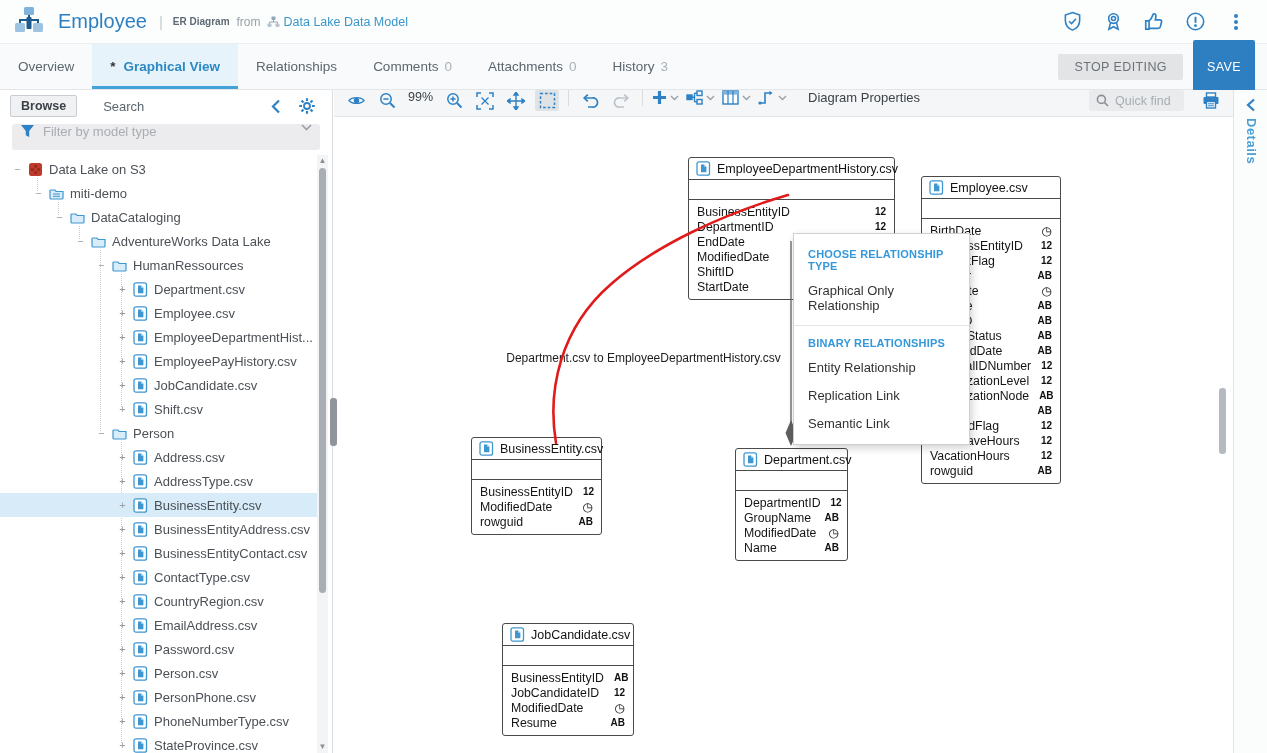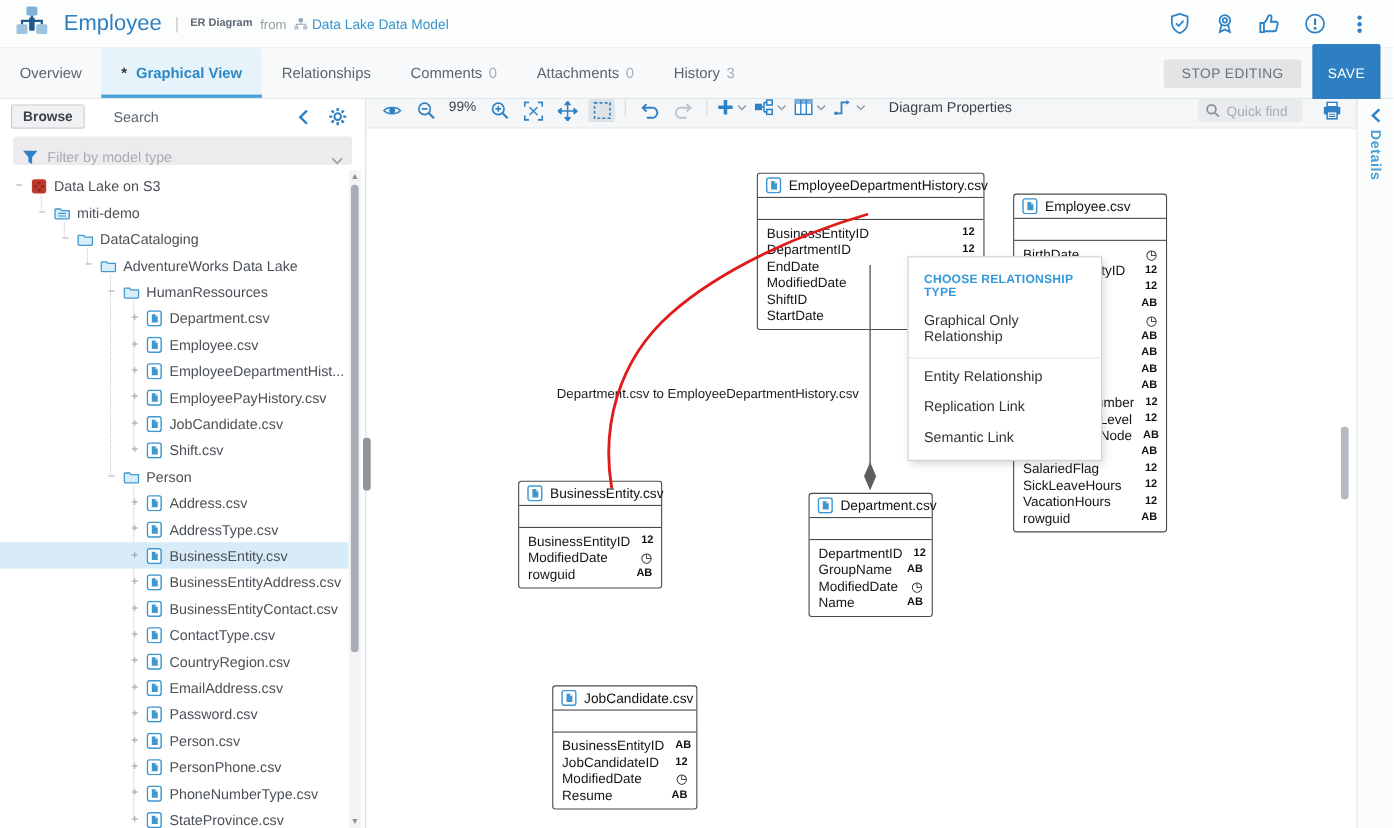--- a/index.html
+++ b/index.html
@@ -27,21 +27,21 @@
   .tabbtns { margin-left:auto; display:flex; align-items:center; gap:10px; padding-right:12px; }
   .btn-stop { background:#e3e4e5; color:#6b7278; border:none; font-size:12.5px; letter-spacing:.4px; padding:6px 16px; border-radius:2px; cursor:pointer; font-family:inherit; }
   .btn-save { background:#2e7fc1; color:#fff; border:none; font-size:12.5px; letter-spacing:.4px; padding:20px 14px; border-radius:2px; cursor:pointer; font-family:inherit; }
 
   
   .sidebar { position:absolute; left:0; top:90px; width:333px; bottom:0; background:#fff; border-right:1px solid #d9dde0; }
   .side-top { height:32px; display:flex; align-items:center; padding:0 10px; }
   .btn-browse { border:1px solid #c9cdd1; background:#f0f1f2; color:#3c4248; font-weight:bold; font-size:12.5px; padding:3px 10px; border-radius:2px; cursor:pointer; font-family:inherit; }
   .lbl-search { font-size:13px; color:#5b666e; margin-left:26px; cursor:pointer; }
   .side-top .sicons { margin-left:auto; display:flex; align-items:center; gap:16px; padding-right:6px; }
-  .filterbox { margin:2px 12px 0 12px; height:26px; background:#ececee; border-radius:3px; display:flex; align-items:flex-end; gap:8px; padding:0 8px; cursor:pointer; }
+  .filterbox { margin:2px 12px 0 12px; height:26px; background:#ececee; border-radius:3px; display:flex; align-items:flex-start; gap:8px; padding:0 8px; cursor:pointer; }
   .filterbox .ph { color:#a8adb2; font-size:13px; flex:1; }
   .tree { position:absolute; left:0; top:65px; right:15px; bottom:0; overflow:hidden; padding-top:2px; }
   .trow { height:24px; display:flex; align-items:center; font-size:13px; color:#4b5157; white-space:nowrap; cursor:pointer; position:relative; z-index:2; }
   .trow.sel { background:#d7ebf8; }
   .texp { width:11px; text-align:center; color:#9aa0a6; font-size:11px; flex:none; }
   .tico { width:16px; height:16px; margin:0 5px 0 5px; flex:none; display:flex; align-items:center; }
   .guide { position:absolute; width:1px; border-left:1px dotted #c6ccd1; z-index:1; }
   
   .tscroll { position:absolute; left:317px; top:155px; width:11px; bottom:0; background:#f3f4f5; z-index:5; }
   .tscroll .arr { position:absolute; left:0; width:11px; height:12px; color:#8a9097; font-size:8px; text-align:center; line-height:12px; }
@@ -69,21 +69,21 @@
   .entity { position:absolute; background:#fff; border:1px solid #4a4a4a; border-radius:3px; z-index:2; }
   .ehead { display:flex; align-items:center; gap:6px; height:22px; padding:0 7px; border-bottom:1px solid #4a4a4a; font-size:12.5px; color:#121212; white-space:nowrap; }
   .ekeys { height:20px; border-bottom:1px solid #4a4a4a; }
   .ebody { padding:4px 8px 5px 8px; }
   .erow { display:flex; justify-content:space-between; align-items:center; height:15px; font-size:12.3px; color:#151515; gap:10px; white-space:nowrap; }
   .etype { font-weight:bold; font-size:10px; color:#111; }
   .etype.clock { font-size:12px; font-weight:normal; }
   .canvas-svg { position:absolute; left:0; top:0; z-index:5; pointer-events:none; }
   .rel-label { position:absolute; z-index:3; font-size:12px; color:#1d1d1d; text-align:center; white-space:nowrap; }
   
-  .cmenu { position:absolute; width:177px; background:#fff; border:1px solid #cfcfcf; box-shadow:2px 3px 8px rgba(0,0,0,.18); padding:5px 0 6px 0; z-index:50;margin-left:32px; }
+  .cmenu { position:absolute; width:177px; background:#fff; border:1px solid #cfcfcf; box-shadow:2px 3px 8px rgba(0,0,0,.18); padding:5px 0 6px 0; z-index:50; }
   .mhead { color:#3498db; font-weight:bold; font-size:11px; padding:9px 14px 5px 14px; letter-spacing:.2px; cursor:default; }
   .mitem { font-size:13px; color:#333; padding:6px 14px 7px 14px; cursor:pointer; }
   .msep { border-top:1px solid #e4e4e4; margin:5px 0 2px 0; }
   
   .grip { position:absolute; width:7px; border-radius:3px; z-index:8; cursor:col-resize; }
 </style>
 </head>
 <body>
 
 <div class="hdr">
@@ -632,20 +632,21 @@
     <line x1="457" y1="124" x2="457" y2="305" stroke="#6e6e6e" stroke-width="1.4"></line>
     <polygon points="457,303 462.5,316 457,329 451.5,316" fill="#5f5f5f"></polygon>
 
     <path d="M 222 326 C 213 272, 227 211, 276 168 C 321 128, 392 96, 454 78" fill="none" stroke="#e01b1b" stroke-width="2.6" stroke-linecap="round"></path>
   </svg>
   <div class="rel-label" style="left:167px; top:234px; width:285px">Department.csv to EmployeeDepartmentHistory.csv</div>
   <div class="cmenu" id="menu-host" style="left: 459px; top: 116px;">
       <div class="mhead">CHOOSE RELATIONSHIP TYPE</div>
       <div class="mitem">Graphical Only Relationship</div>
       <div class="msep"></div>
+      <div class="mhead">BINARY RELATIONSHIPS</div>
       <div class="mitem">Entity Relationship</div>
       <div class="mitem">Replication Link</div>
       <div class="mitem">Semantic Link</div>
     </div>
 <div class="entity" style="left: 354px; top: 40px; width: 207px;">
       <div class="ehead">
         <span style="display:flex">
           <svg width="15" height="15" viewBox="0 0 15 15">
             <rect x="1" y="0.8" width="12.5" height="13.4" rx="2" fill="#fff" stroke="#3f97cf" stroke-width="1.3"></rect>
             <path d="M5 3.6 h3.2 l2.2 2.2 v5.4 H5 Z" fill="#3f97cf"></path>

